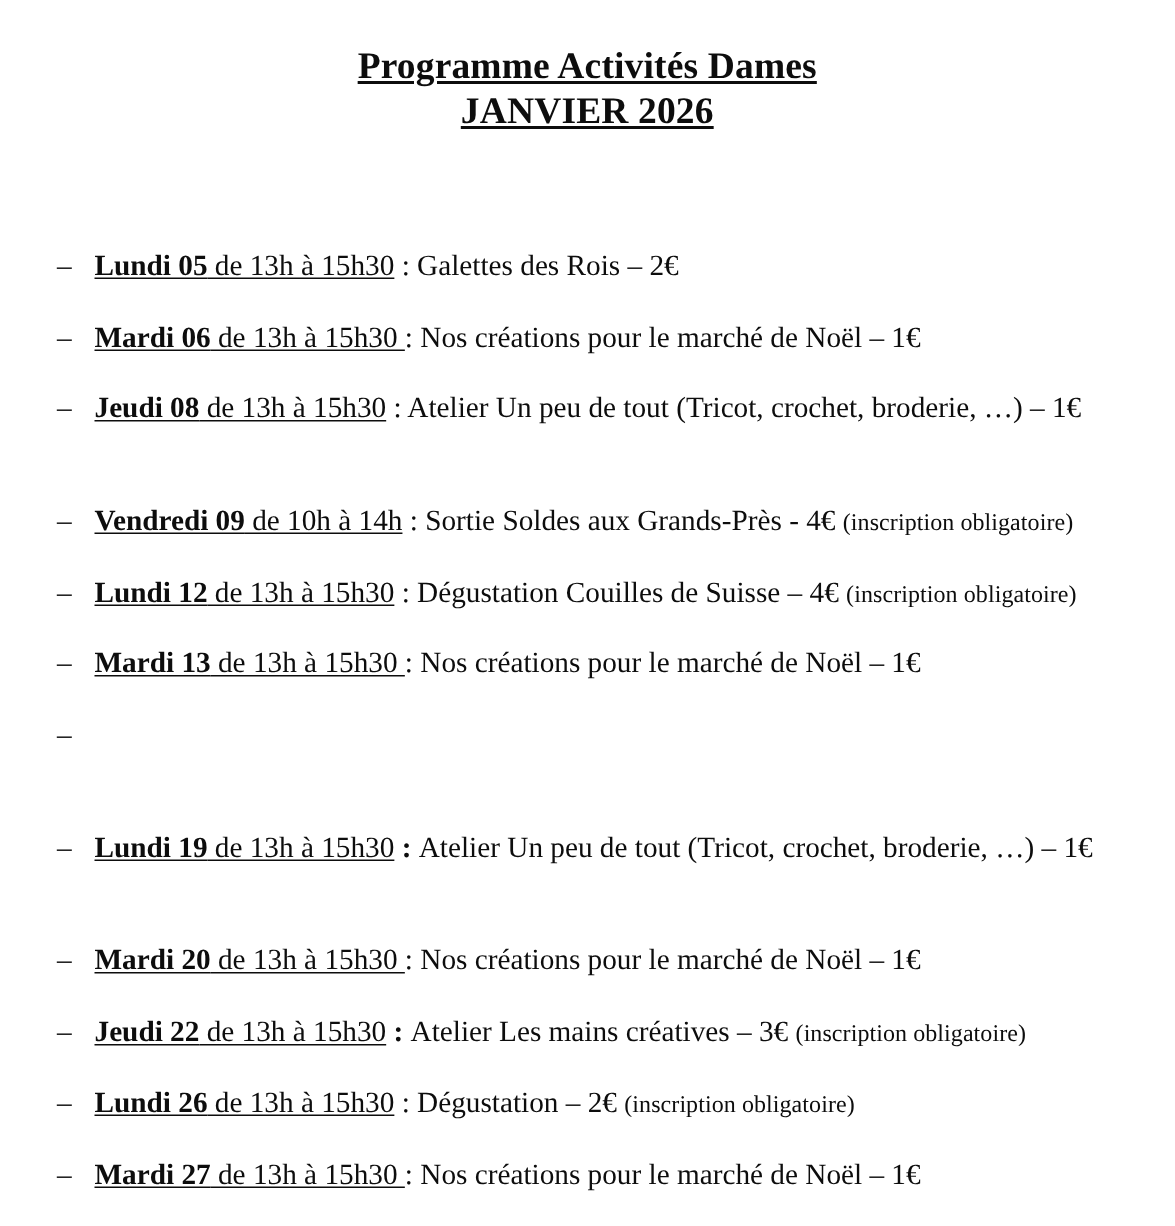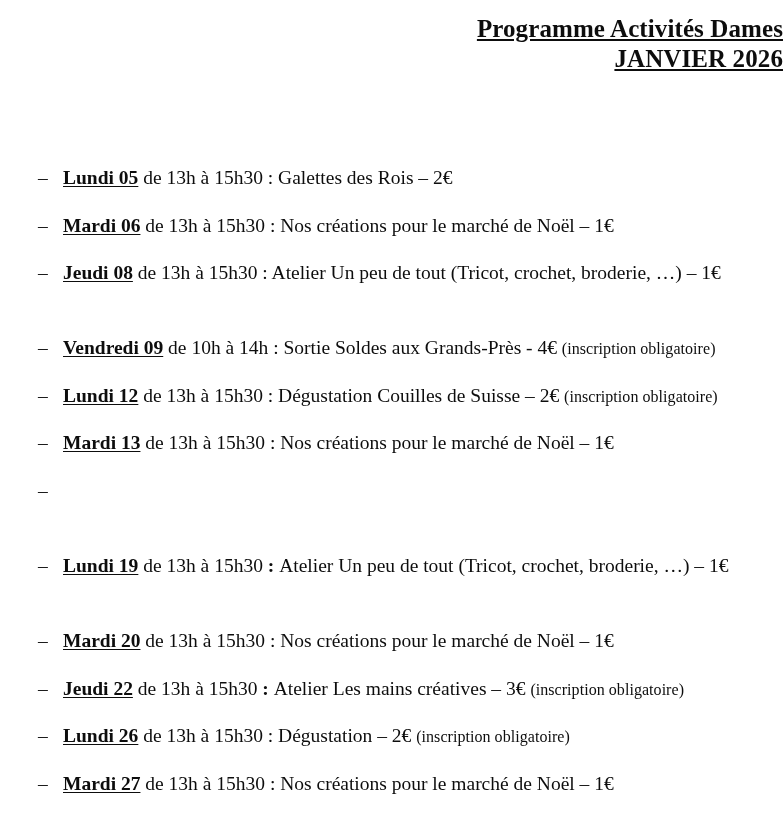--- a/index.html
+++ b/index.html
@@ -18,22 +18,22 @@
 
   .page {
     width: 783px;
     height: 817px;
     position: relative;
     box-sizing: border-box;
   }
 
   
   .title-block {
-    text-align: right;
-    padding-top: 14px;
+    text-align: center;
+    padding-top: 30px;
   }
   .title-line {
     font-weight: bold;
     font-size: 25px;
     line-height: 30px;
     letter-spacing: 0.1px;
     white-space: nowrap;
   }
   .title-line .u {
     text-decoration: underline;
@@ -72,20 +72,21 @@
     display: block;
   }
 
   .day {
     font-weight: bold;
     text-decoration: underline;
     text-underline-offset: 2px;
     text-decoration-thickness: 1.3px;
   }
   .time {
+    text-decoration: underline;
     text-underline-offset: 2px;
     text-decoration-thickness: 1.3px;
     text-align: right;
   }
   .sep-bold {
     font-weight: bold;
   }
   .note {
     font-size: 16px;
     letter-spacing: 0.05px;
@@ -118,21 +119,21 @@
       <li class="program-item tall">
         <span class="bullet">–</span>
         <span class="item-text"><span class="day">Jeudi 08</span><span class="time"> de 13h à 15h30</span><span class=""> :  </span><span>Atelier Un peu de tout (Tricot, crochet, broderie, …) – 1€</span></span>
       </li>
       <li class="program-item">
         <span class="bullet">–</span>
         <span class="item-text"><span class="day">Vendredi 09</span><span class="time"> de 10h à 14h</span><span class=""> : </span><span>Sortie Soldes aux Grands-Près - 4€ </span><span class="note">(inscription obligatoire)</span></span>
       </li>
       <li class="program-item">
         <span class="bullet">–</span>
-        <span class="item-text"><span class="day">Lundi 12</span><span class="time"> de 13h à 15h30</span><span class=""> : </span><span>Dégustation Couilles de Suisse – 2€ </span><span class="note">(inscription obligatoire)</span></span>
+        <span class="item-text"><span class="day">Lundi 12</span><span class="time"> de 13h à 15h30</span><span class=""> : </span><span>Dégustation Couilles de Suisse – 4€ </span><span class="note">(inscription obligatoire)</span></span>
       </li>
       <li class="program-item">
         <span class="bullet">–</span>
         <span class="item-text"><span class="day">Mardi 13</span><span class="time"> de 13h à 15h30 </span><span class="">: </span><span>Nos créations pour le marché de Noël – 1€</span></span>
       </li>
       <li class="program-item tall">
         <span class="bullet">–</span>
       </li>
       <li class="program-item tall">
         <span class="bullet">–</span>

